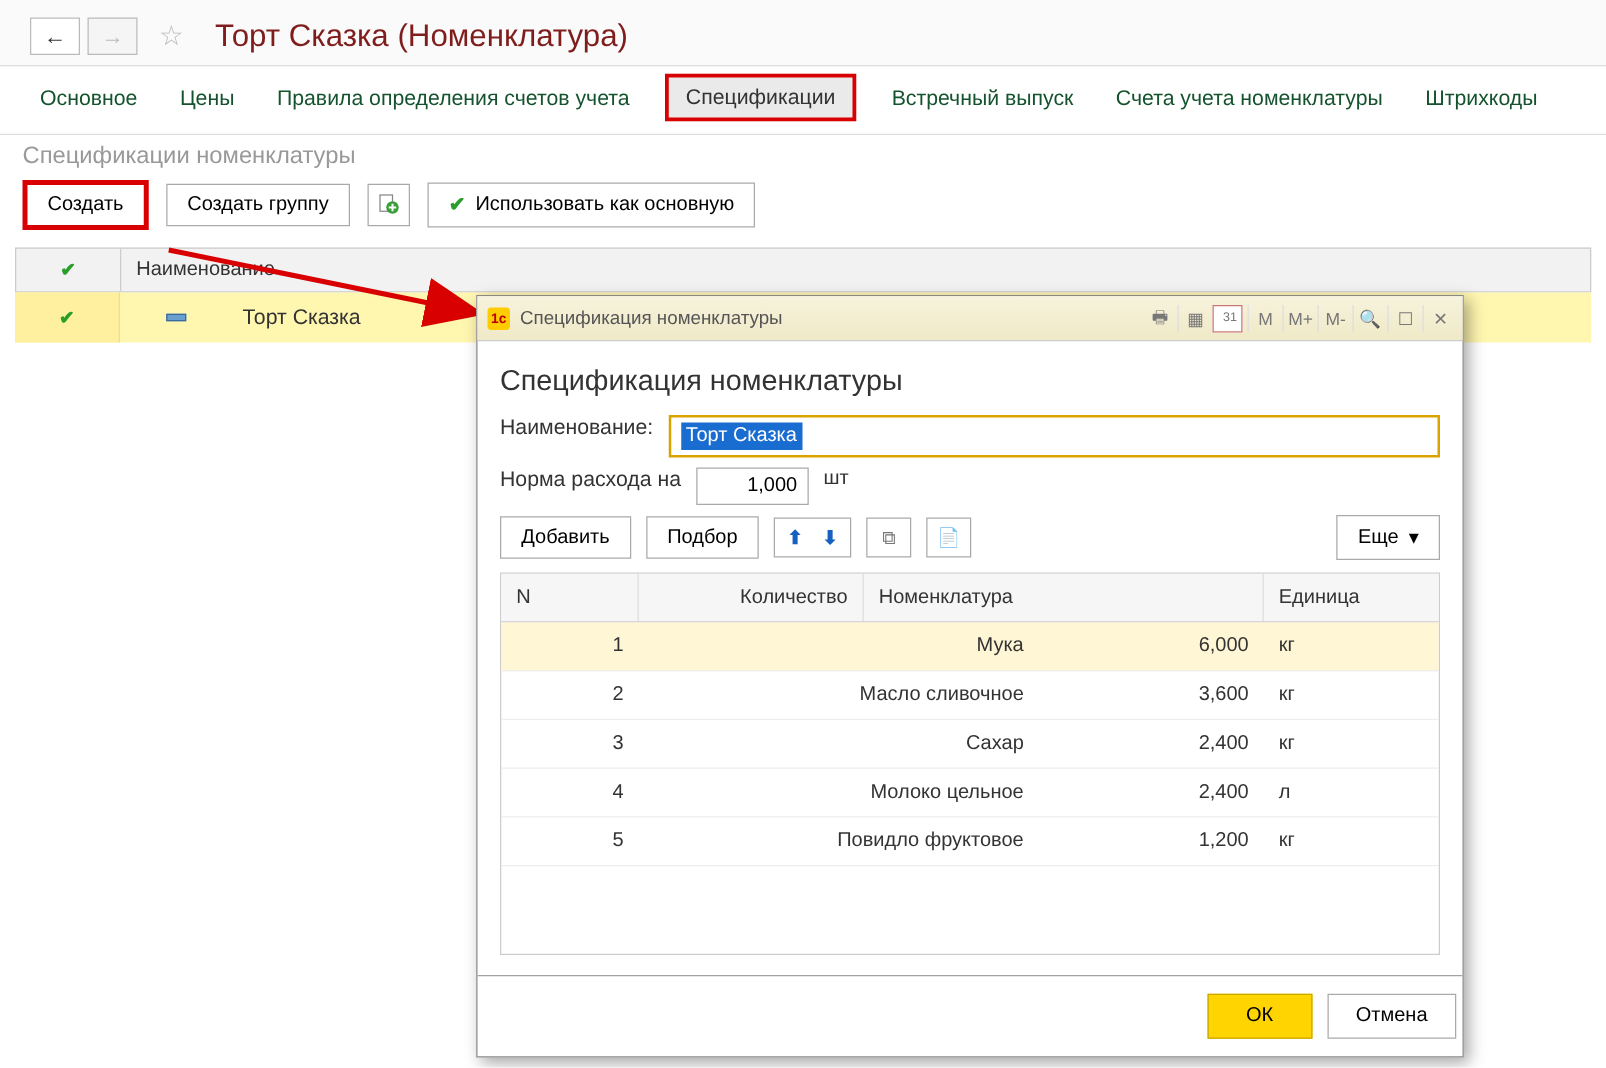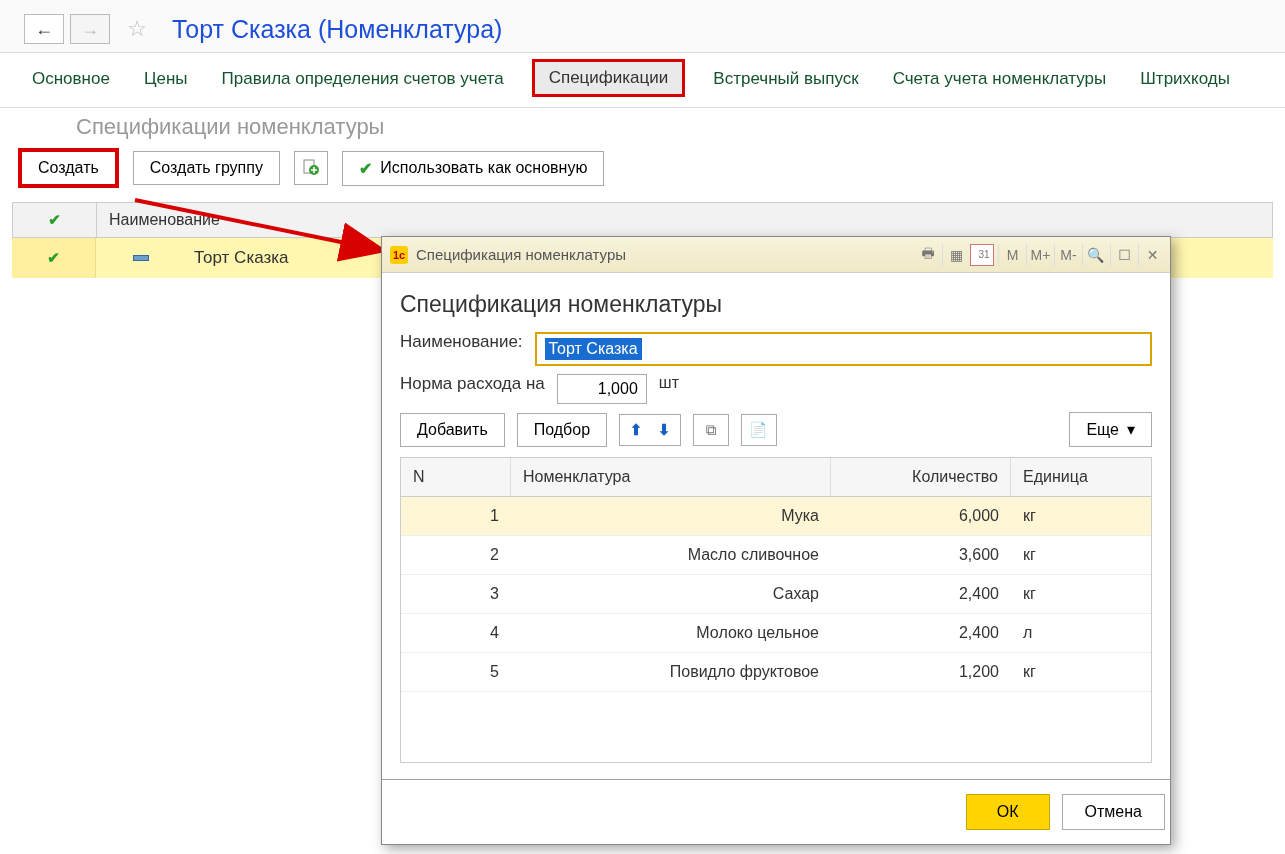--- a/index.html
+++ b/index.html
@@ -30,21 +30,21 @@
     display: flex; align-items:center; justify-content:center;
     font-size: 18px; color:#333;
   }
   .navbtn.disabled { color:#bbb; background:#f5f5f5;}
   .star {
     width:30px;height:30px;display:flex;align-items:center;justify-content:center;
     font-size:22px;color:#bbb;margin:0 6px;
   }
   .page-title {
     font-size: 25px;
-    color: #1d4ed8;
+    color: #7f1d1d;
     margin-left: 8px;
   }
   
   .tabs {
     display:flex; gap:22px;
     padding: 12px 26px 10px 26px;
     border-bottom: 1px solid #ddd;
   }
   .tab {
     color: #14532d;
@@ -54,24 +54,23 @@
   }
   .tab.highlight {
     border: 3px solid #d80000;
     background: #eaeaea;
     color:#333;
     padding: 6px 14px;
     margin-top:-6px;
   }
   
   .section-title {
-    font-size: 22px;
+    font-size: 19px;
     color: #999;
-    padding: 6px 18px 8px 32px;
-    margin-left: 44px;
+    padding: 6px 18px 8px 18px;
   }
   
   .toolbar {
     display:flex; gap:14px; align-items:center;
     padding: 0 18px 14px 18px;
   }
   .btn {
     border:1px solid #aaa;
     background:#fff;
     padding: 7px 16px;
@@ -301,22 +300,22 @@
       <div class="sqbtn">📄</div>
       <button class="btn more-btn">
         <span>Еще</span>
         <span>▾</span>
       </button>
     </div>
 
     <div class="tbl">
       <div class="tbl-head">
         <div class="th n">N</div>
+        <div class="th qty">Количество</div>
         <div class="th nomen">Номенклатура</div>
-        <div class="th qty">Количество</div>
         <div class="th unit">Единица</div>
       </div>
       <div class="tr sel">
         <div class="td n">1</div>
         <div class="td nomen">Мука</div>
         <div class="td qty">6,000</div>
         <div class="td unit">кг</div>
       </div>
       <div class="tr">
         <div class="td n">2</div>

